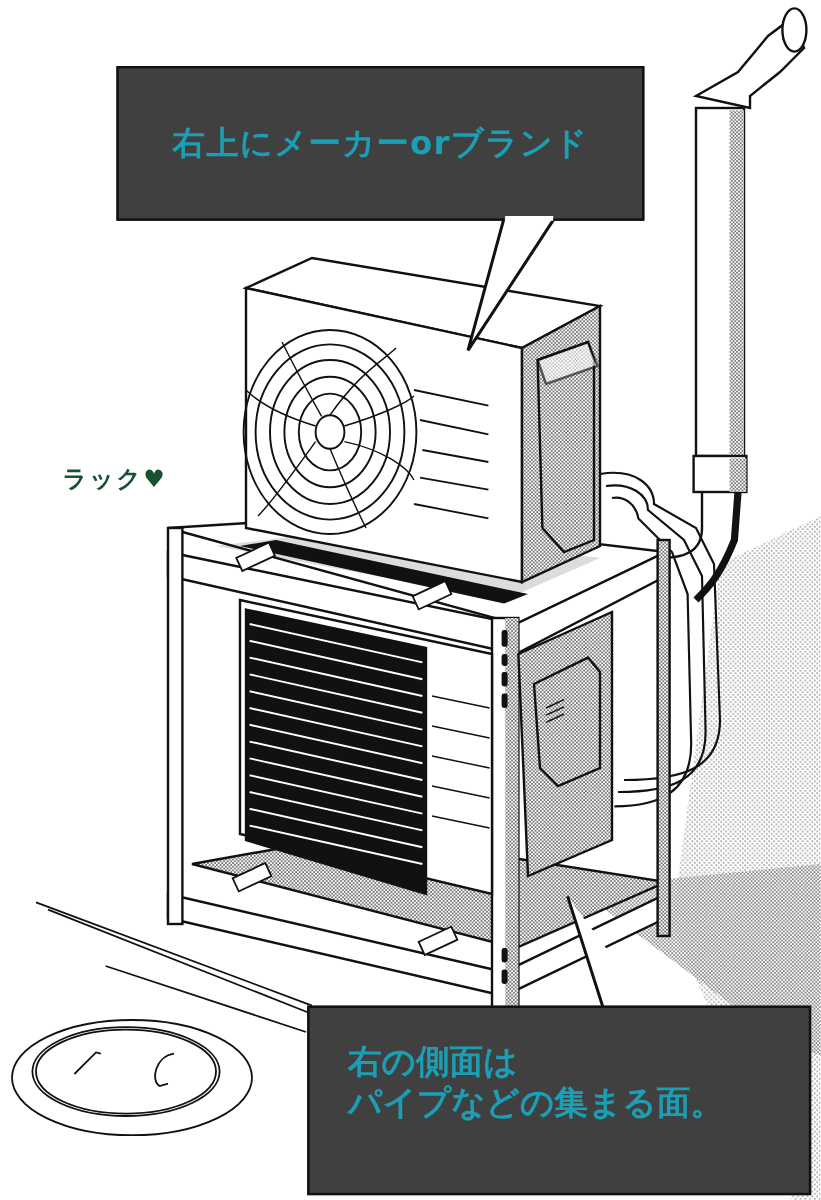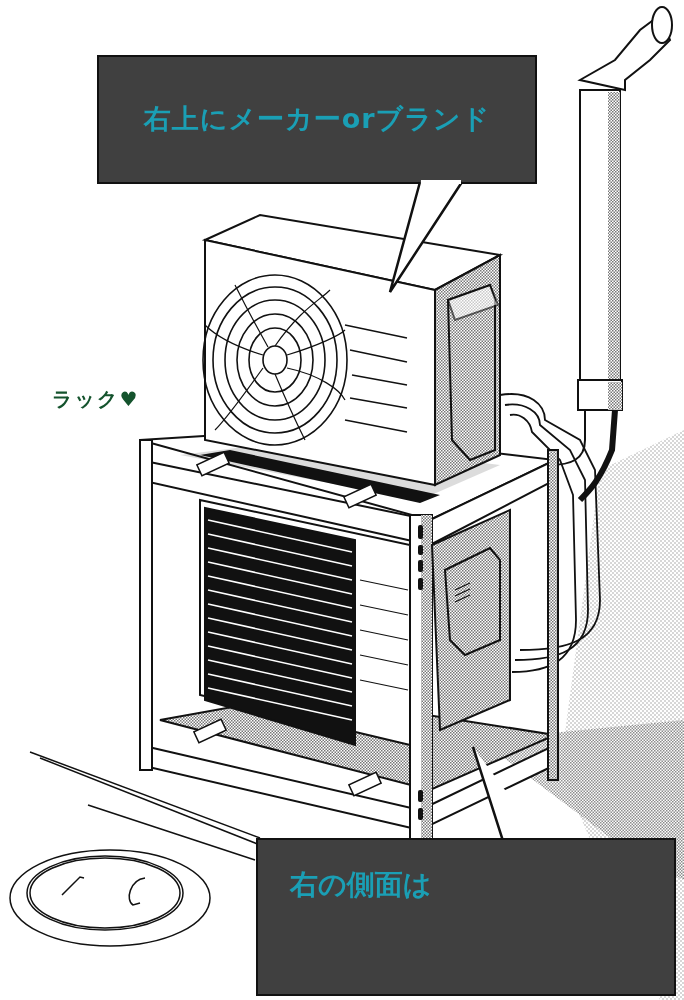--- a/index.html
+++ b/index.html
@@ -182,14 +182,15 @@
 <div id="rack-label">
   <span>ラック</span><span>♥</span>
 </div>
 
 <svg style="position:absolute;left:465px;top:745px;width:90px;height:100px;" viewBox="0 0 90 100">
   <path d="M8 2 L38 96 L78 96" fill="#fff" stroke="#111" stroke-width="2.5"></path>
 </svg>
 <div id="bubble-bottom" class="bubble">
   <div class="btext">
     <div>右の側面は</div>
+    <div>パイプなどの集まる面。</div>
   </div>
 </div>
 
 </body></html>

